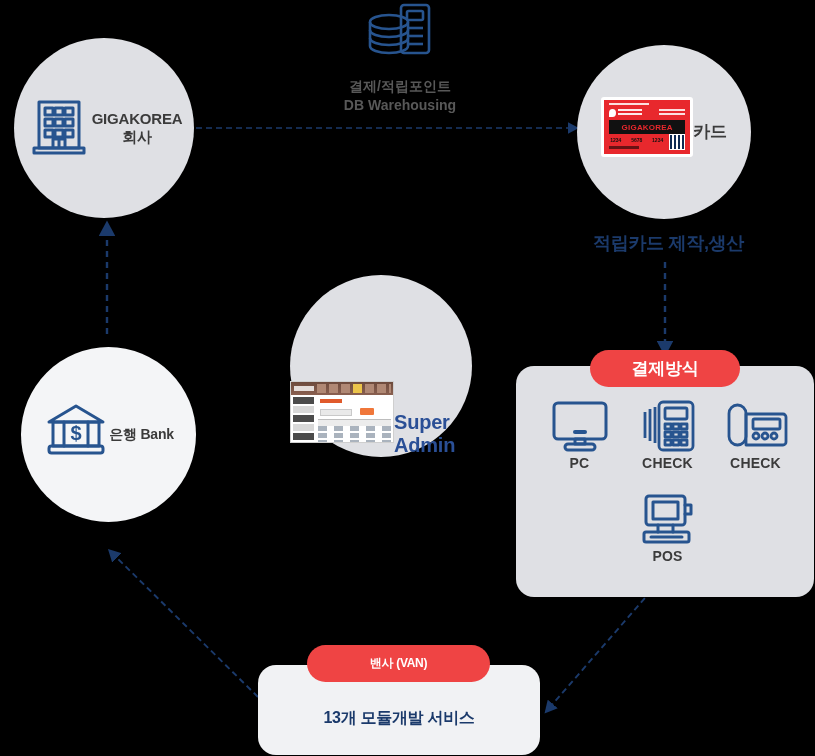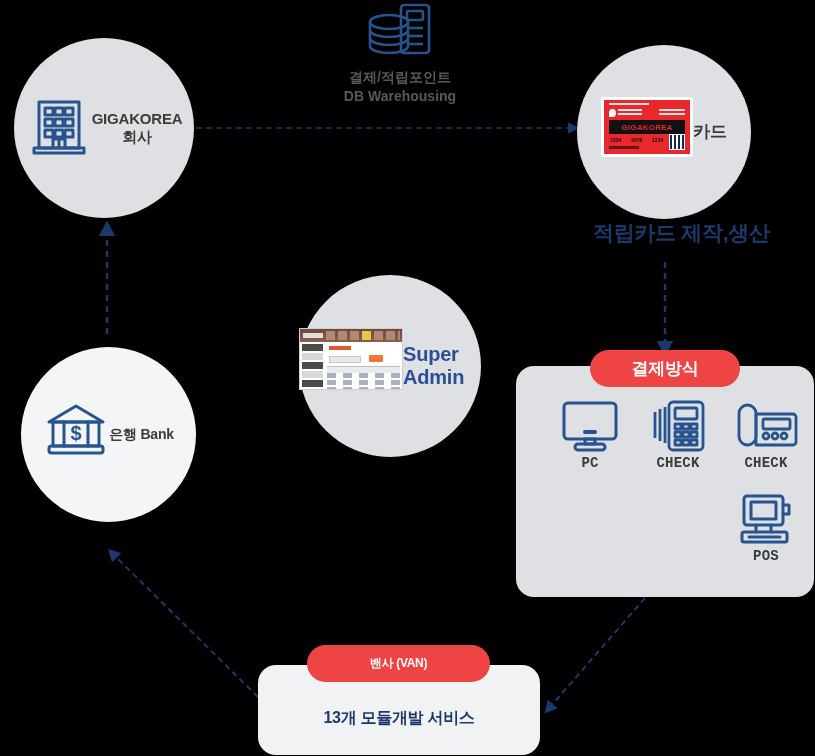--- a/index.html
+++ b/index.html
@@ -51,20 +51,21 @@
   }
   
   #db-block {
     position: absolute;
     left: 300px;
     top: 2px;
     width: 200px;
     display: flex;
     flex-direction: column;
     align-items: center;
+    gap: 9px;
   }
   #db-block .db-text {
     margin-top: 4px;
     text-align: center;
     font-size: 14px;
     font-weight: bold;
     color: #585858;
     line-height: 1.35;
   }
   
@@ -89,22 +90,21 @@
   }
   
   #pay-grid {
     position: absolute;
     left: 525px;
     top: 398px;
     width: 285px;
   }
   .pay-row {
     display: flex;
-    justify-content: flex-end;
-    font-family: Liberation Mono, monospace;
+    justify-content: center;
   }
   .pay-item {
     width: 88px;
     display: flex;
     flex-direction: column;
     align-items: center;
   }
   .pay-item .pay-label {
     font-size: 14px;
     font-weight: bold;
@@ -386,38 +386,38 @@
           <span>1234</span>
           <span>5678</span>
         </div>
         <div class="card-botline"></div>
         <div class="card-qr"></div>
       </div>
     </div>
     <div class="circle-label" style="font-size:17px;">카드</div>
   </div>
 
-  <div class="caption" style="left:593px; top:219px; font-size:21px;">적립카드 제작,생산</div>
+  <div class="caption" style="left:593px; top:231px; font-size:18px;">적립카드 제작,생산</div>
 
   <div class="node-circle circle-light" style="left:21px; top:347px; width:175px; height:175px;">
     <div class="icon-wrap" style="margin-bottom:9px;">
       <svg width="66" height="58" viewBox="0 0 66 58" fill="none" stroke="#27548f" stroke-width="3" stroke-linejoin="round" stroke-linecap="round">
         <path d="M6 21 L33 5 L60 21 z"></path>
         <rect x="10" y="21" width="46" height="24"></rect>
         <line x1="21" y1="21" x2="21" y2="45"></line>
         <line x1="45" y1="21" x2="45" y2="45"></line>
         <rect x="6" y="45" width="54" height="7" rx="2.5"></rect>
         <text x="33" y="39" font-family="Liberation Sans, sans-serif" font-size="20" font-weight="bold" fill="#27548f" stroke="none" text-anchor="middle">$</text>
       </svg>
     </div>
     <div class="circle-label" style="font-size:14px;">은행 Bank</div>
   </div>
 
 
-  <div class="node-circle" style="left:299px; top:275px; width:182px; height:182px;">
+  <div class="node-circle" style="left:290px; top:275px; width:182px; height:182px;align-items:flex-end;">
     <div class="icon-wrap" style="margin-bottom:14px;">
       <div class="admin-art">
         <div class="admin-head">
           <div class="admin-brand"></div>
           <div class="admin-tabs"></div>
           <div class="admin-tab-active"></div>
         </div>
         <div class="admin-side">
           <i></i>
           <i class="lite"></i>

